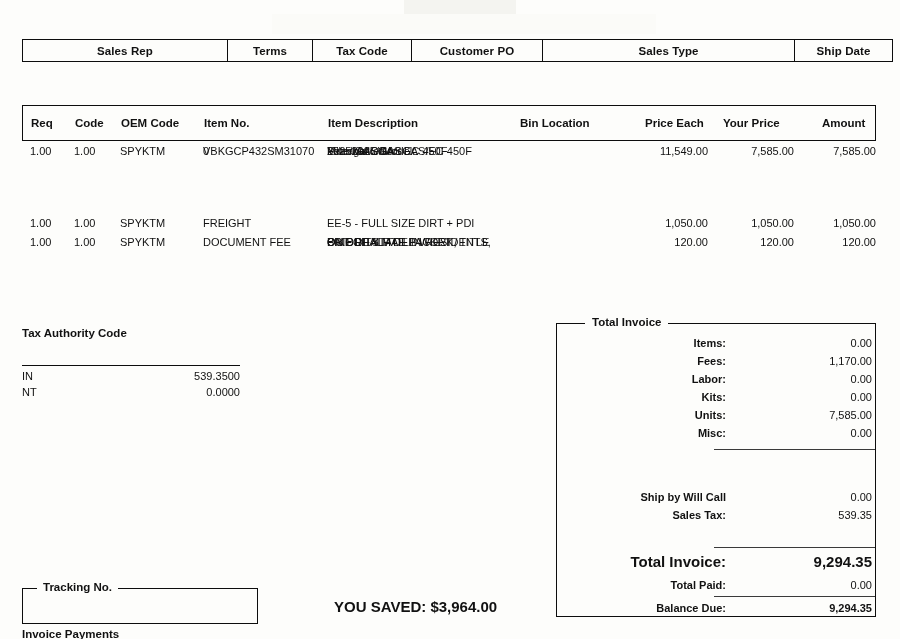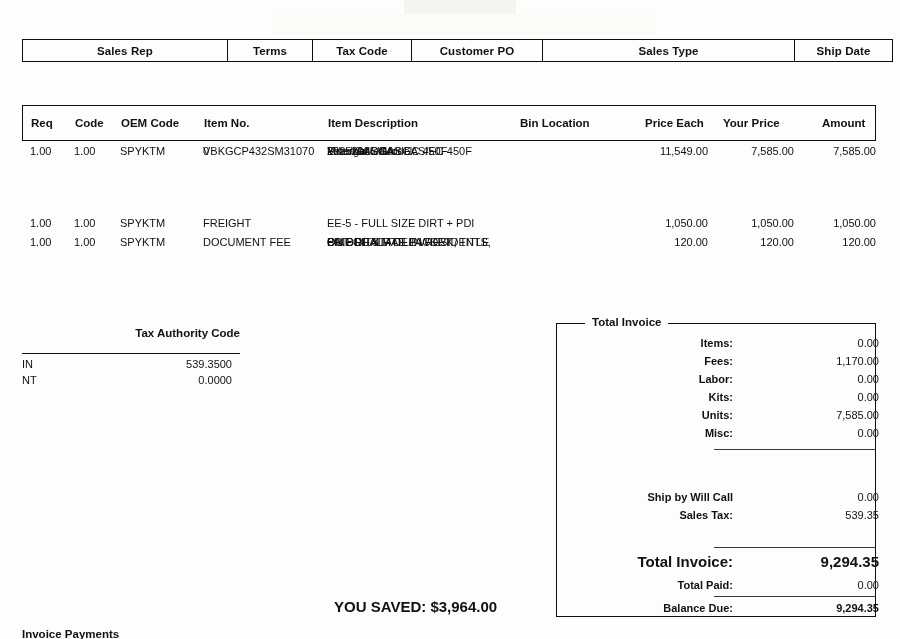--- a/index.html
+++ b/index.html
@@ -92,35 +92,34 @@
   
   .tax-block {
     position: absolute;
     left: 22px;
     top: 327px;
     width: 218px;
   }
   .tax-title {
     font-size: 11.5px;
     font-weight: bold;
-    margin-bottom: 14px;
-    text-align: right;
+    margin-bottom: 26px;
   }
   .tax-rule {
     border-top: 1.6px solid #0d0d0d;
     width: 218px;
     margin-bottom: 4px;
   }
   .tax-row {
     position: relative;
     height: 16px;
     font-size: 11px;
   }
   .tax-code { position: absolute; left: 0; top: 0; }
-  .tax-amt  { position: absolute; right: 8px; top: 0; text-align: right; }
+  .tax-amt  { position: absolute; right: 0; top: 0; text-align: right; }
 
   
   .total-box {
     position: absolute;
     left: 556px;
     top: 323px;
     width: 320px;
     height: 294px;
     border: 1.8px solid #0d0d0d;
   }
@@ -129,21 +128,21 @@
     left: 28px;
     top: -8px;
     background: #fdfdfb;
     padding: 0 7px;
     font-size: 11.5px;
     font-weight: bold;
     white-space: nowrap;
   }
   .trow {
     position: absolute;
-    left: 16px;
+    left: 9px;
     width: 320px;
     height: 18px;
     font-size: 11px;
   }
   .tlabel {
     position: absolute;
     right: 160px;
     top: 0;
     white-space: nowrap;
     font-weight: bold;
@@ -342,17 +341,21 @@
       <span class="tvalue" style="font-weight:normal">0.00</span>
     </div>
 
     <div class="tsep" style="top:272px;"></div>
     <div class="trow bold" style="top:278px">
       <span class="tlabel">Balance Due:</span>
       <span class="tvalue">9,294.35</span>
     </div>
   </div>
 
+  <div class="tracking-box">
+    <div class="tracking-legend">Tracking No.</div>
+    <div style="position:absolute;left:8px;top:8px;font-size:11px;"></div>
+  </div>
   <div class="invoice-payments">Invoice Payments</div>
 
   <div class="you-saved">YOU SAVED: $3,964.00</div>
 
 </div>
 
 </body></html>

